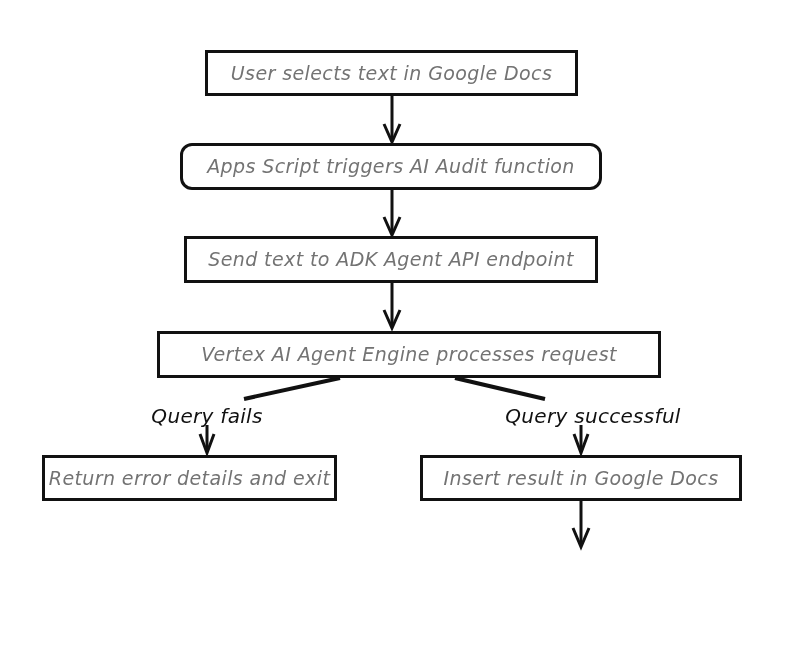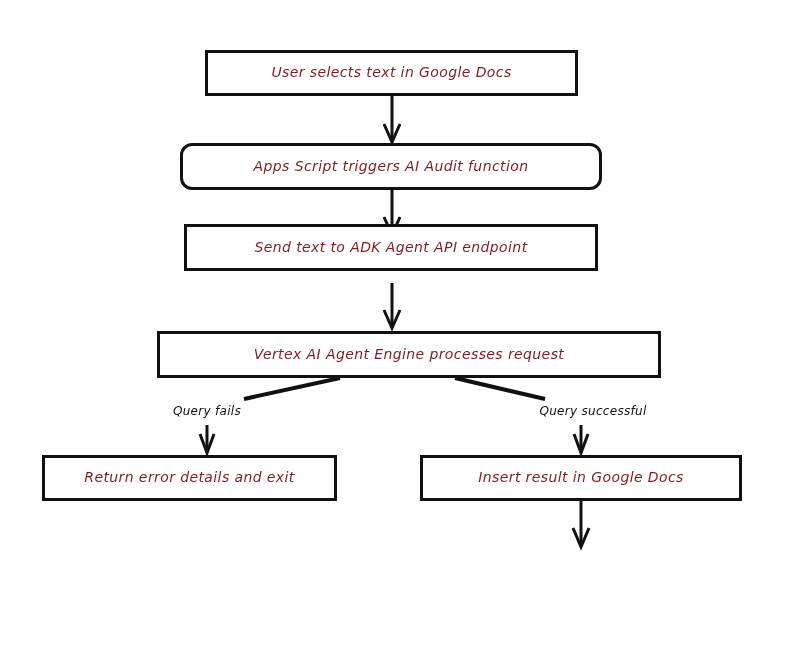--- a/index.html
+++ b/index.html
@@ -27,32 +27,32 @@
     box-sizing: border-box;
     border: 3px solid #111111;
     background: #ffffff;
     display: flex;
     align-items: center;
     justify-content: center;
     text-align: center;
   }
   .node-label {
     font-family: "DejaVu Sans", sans-serif;
-    font-size: 14px;
+    font-size: 19px;
     font-style: italic;
     letter-spacing: 0.4px;
-    color: #7f1d1d;
+    color: #737373;
     line-height: 1.1;
     white-space: nowrap;
     padding: 0 6px;
   }
   .edge-label {
     position: absolute;
     font-family: "DejaVu Sans", sans-serif;
-    font-size: 12px;
+    font-size: 20px;
     font-style: italic;
     letter-spacing: 0.3px;
     color: #111111;
     white-space: nowrap;
     text-align: center;
   }
 </style>
 </head>
 <body>
 
@@ -86,21 +86,21 @@
   </svg>
 
   <div class="node-box" style="left:205px; top:50px; width:373px; height:46px;">
     <span class="node-label">User selects text in Google Docs</span>
   </div>
 
   <div class="node-box" style="left:180px; top:143px; width:422px; height:47px;border-radius:12px;">
     <span class="node-label">Apps Script triggers AI Audit function</span>
   </div>
 
-  <div class="node-box" style="left:184px; top:224px; width:414px; height:47px;">
+  <div class="node-box" style="left:184px; top:236px; width:414px; height:47px;">
     <span class="node-label">Send text to ADK Agent API endpoint</span>
   </div>
 
   <div class="node-box" style="left:157px; top:331px; width:504px; height:47px;">
     <span class="node-label">Vertex AI Agent Engine processes request</span>
   </div>
 
   <div class="edge-label" style="left:107px; top:404px; width:200px;">Query fails</div>
 
   <div class="edge-label" style="left:493px; top:404px; width:200px;">Query successful</div>

